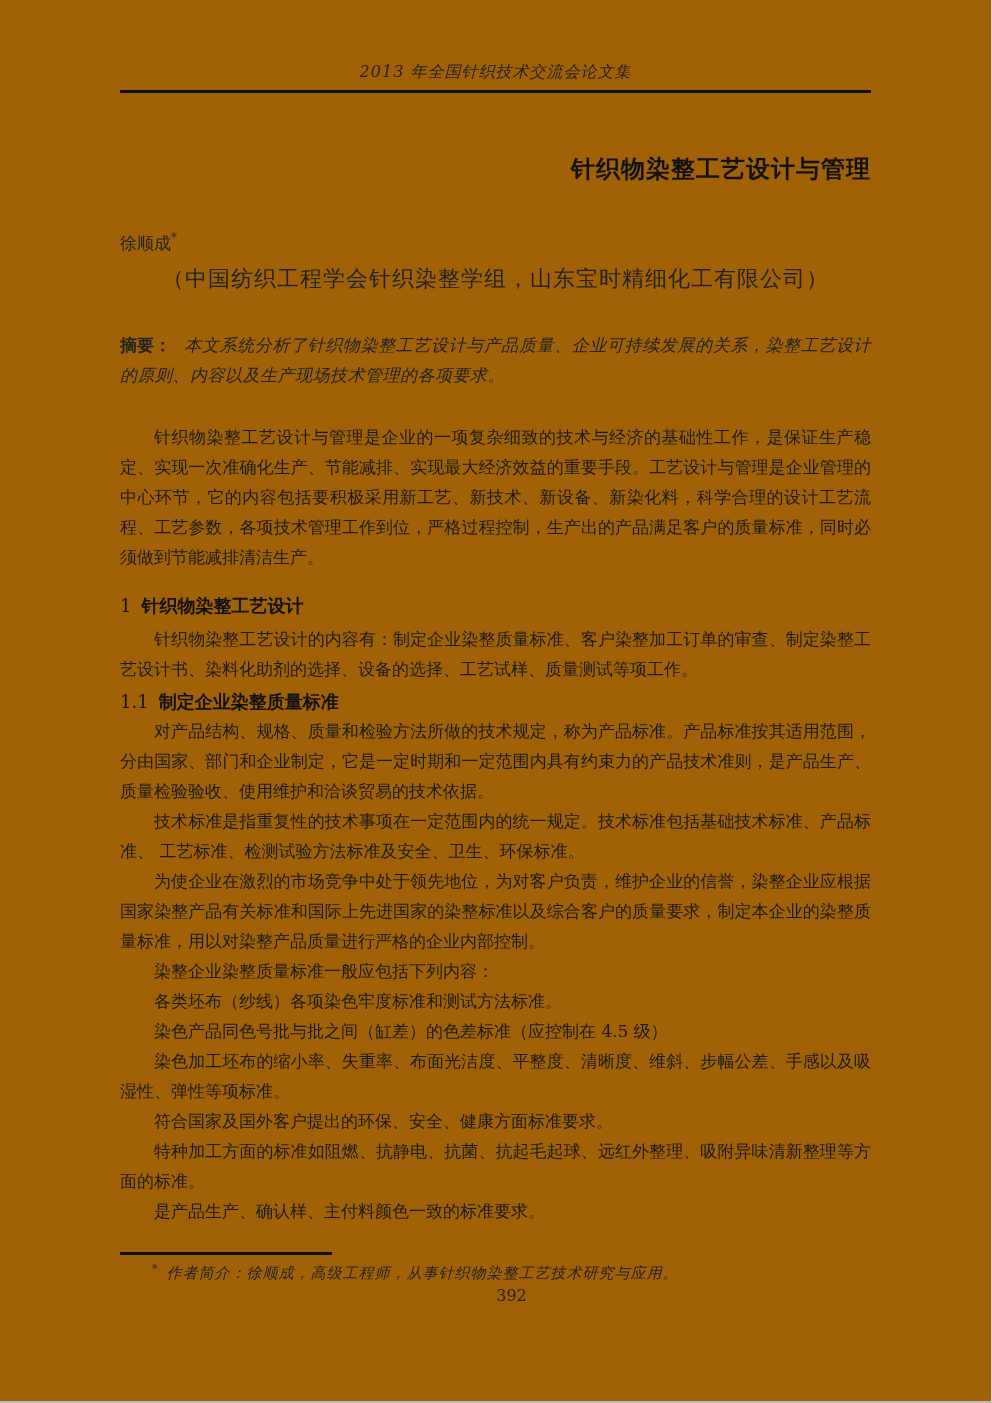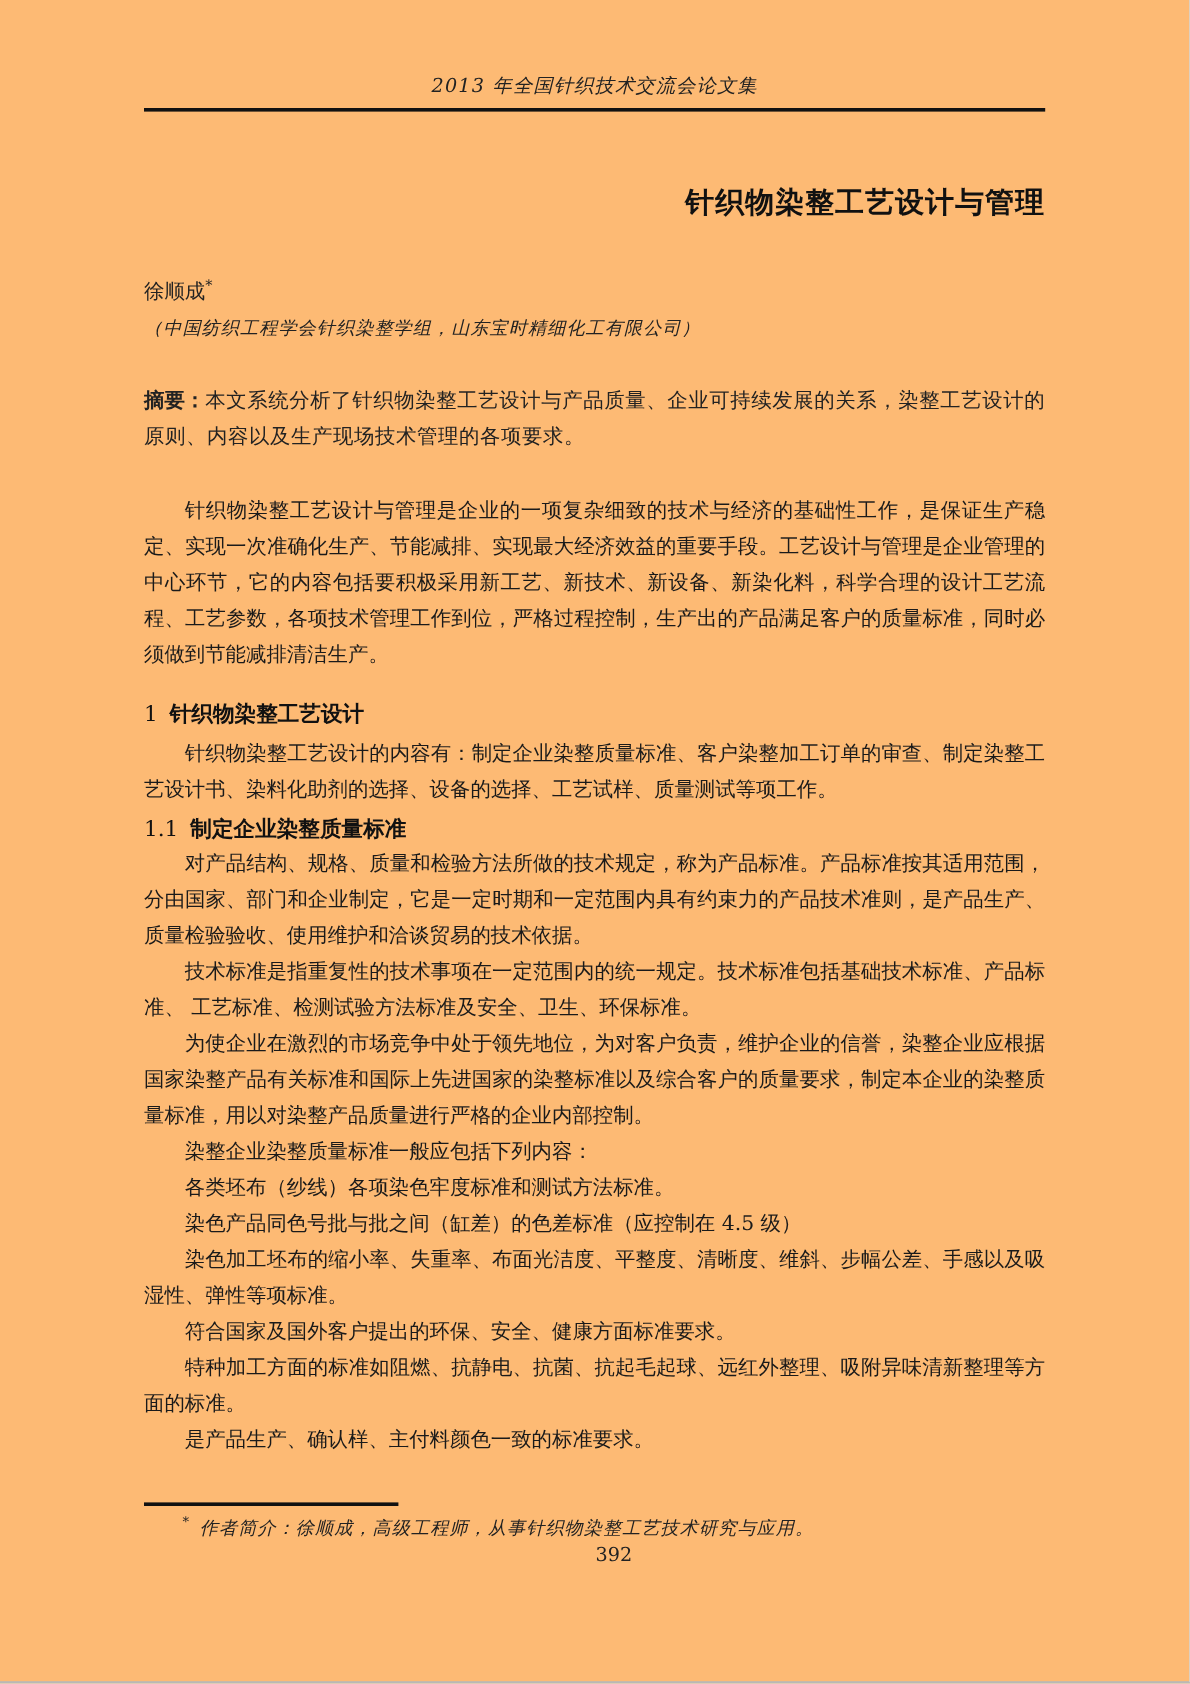--- a/index.html
+++ b/index.html
@@ -1,21 +1,21 @@
 <!DOCTYPE html>
 <html lang="zh"><head>
 <meta charset="utf-8">
 <style>
   html, body { margin: 0; padding: 0; background: #e8e8e6; }
   .page {
     position: relative;
     width: 992px;
     height: 1403px;
     margin: 0 auto;
-    background: #fdba74;
+    background: #a16207;
     box-sizing: border-box;
     padding: 62px 120px 0 120px;
     font-family: "DejaVu Serif", "Liberation Serif", serif;
     color: #1a1a1a;
     border-right: 1px solid #d5d5d2;
     border-bottom: 2px solid #b9b9b6;
     overflow: hidden;
   }
   
   .running-head {
@@ -42,38 +42,38 @@
   }
   .author-line {
     margin-top: 46px;
     text-align: left;
     font-size: 17px;
     color: #222;
   }
   .author-line sup { font-size: 12px; }
   .affiliation {
     margin-top: 9px;
-    font-size: 15px;
-    font-style: italic;
+    text-align: center;
+    font-size: 22px;
     letter-spacing: 1px;
     color: #222;
   }
   .abstract {
     margin: 36px 0 0 0;
     font-size: 17px;
     line-height: 30px;
     text-align: justify;
     color: #222;
   }
   .abstract .abstract-label {
     font-family: "DejaVu Sans", "Liberation Sans", sans-serif;
     font-weight: bold;
     font-style: normal;
   }
-  .abstract .abstract-text { letter-spacing: 0.5px; }
+  .abstract .abstract-text { font-style: italic; letter-spacing: 0.5px; margin-left: 13px; }
   
   .para {
     margin: 0;
     font-size: 17px;
     line-height: 30px;
     text-align: justify;
     text-indent: 2em;
     color: #1a1a1a;
   }
   .intro { margin-top: 32px; }

